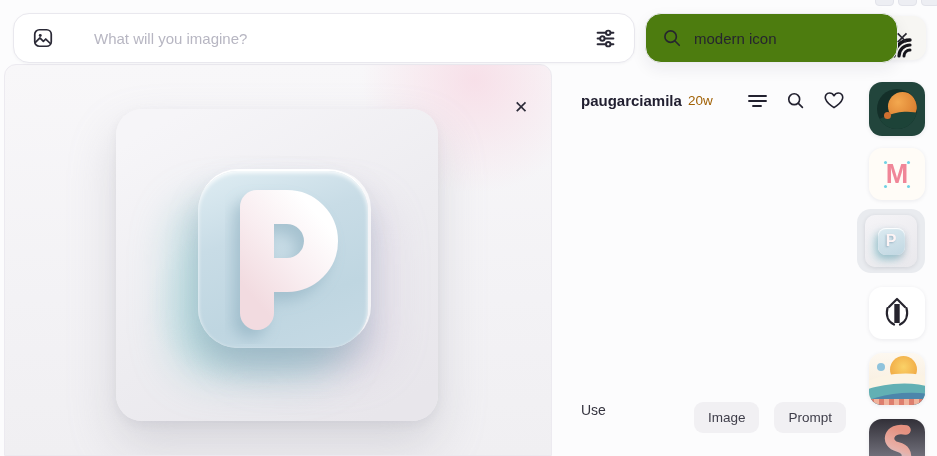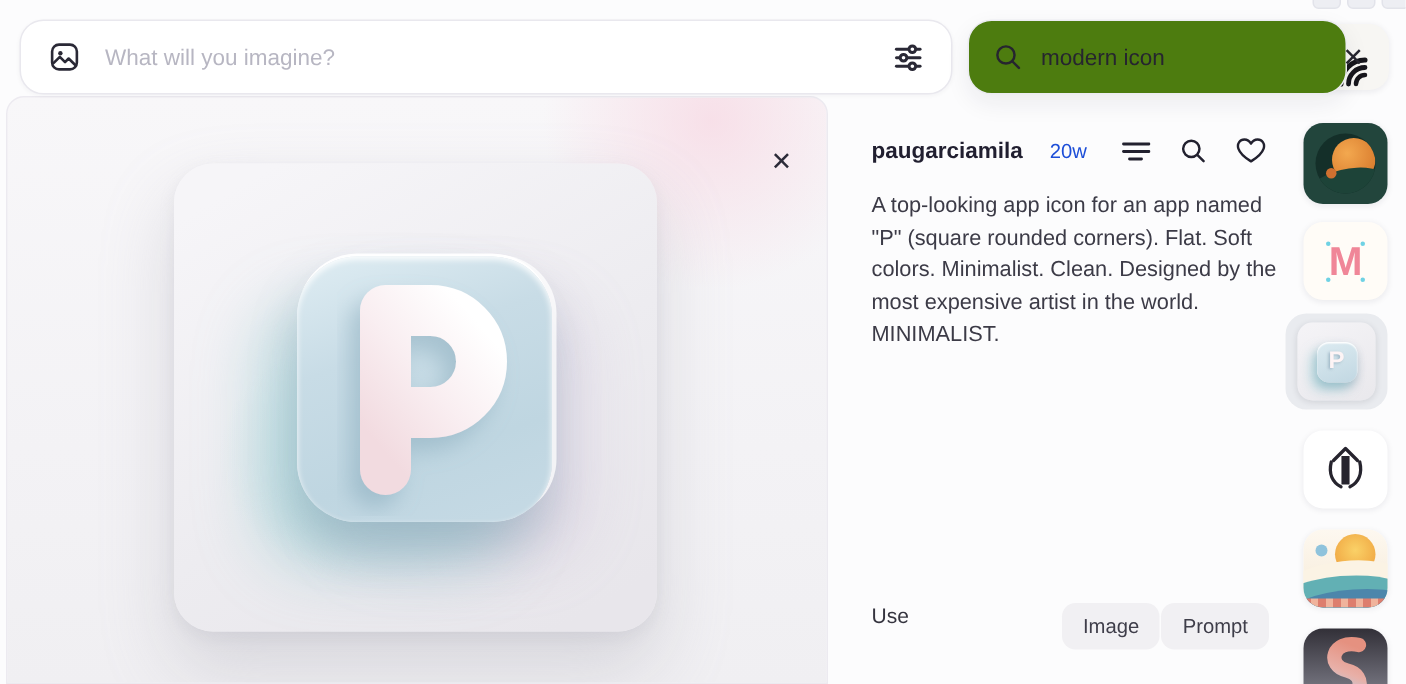--- a/index.html
+++ b/index.html
@@ -2,21 +2,21 @@
 <html><head>
 <meta charset="utf-8">
 <style>
   html,body{margin:0;padding:0;width:937px;height:456px;overflow:hidden;
     background:#fcfcfd;font-family:"Liberation Sans",sans-serif;position:relative;}
   *{box-sizing:border-box;}
 
   
   .prompt-bar{position:absolute;left:13px;top:13px;width:622px;height:50px;
     background:#fff;border:1px solid #e9e8ee;border-radius:16px;display:flex;
-    align-items:center;padding:0 18px;box-shadow:0 1px 3px rgba(30,30,50,.04);z-index:3;}
+    align-items:center;padding:0 18px;box-shadow:0 1px 3px rgba(30,30,50,.04);z-index:3;gap:24px;}
   .prompt-bar .photo-ic{flex:0 0 auto;margin-right:14px;display:flex;}
   .prompt-input{flex:1;border:none;outline:none;font-size:15px;color:#2a2936;
     font-family:"Liberation Sans",sans-serif;background:transparent;}
   .prompt-input::placeholder{color:#b7b6c2;}
   .sliders-ic{flex:0 0 auto;margin-left:10px;display:flex;cursor:pointer;}
 
   
   .search-box{position:absolute;left:645px;top:13px;width:253px;height:50px;
     background:#4d7c0f;border:1px solid #ececf1;border-radius:16px;display:flex;
     align-items:center;padding:0 16px;box-shadow:0 6px 16px rgba(30,30,50,.07);z-index:3;}
@@ -52,28 +52,28 @@
       inset 0 2px 4px rgba(255,255,255,.9),
       0 18px 30px rgba(125,145,165,.35),
       -26px 30px 42px rgba(120,195,200,.40),
       22px 26px 40px rgba(185,165,205,.22);}
   .icon-square svg{position:absolute;left:5px;top:3px;}
 
   
   .detail{position:absolute;left:570px;top:64px;width:290px;height:392px;}
   .detail-head{position:absolute;left:11px;top:27px;right:16px;display:flex;align-items:center;}
   .username{font-size:15px;font-weight:700;color:#211f30;cursor:pointer;}
-  .timeago{font-size:13.5px;color:#1d4ed8;margin-left:18px;}
+  .timeago{font-size:13.5px;color:#a16207;margin-left:6px;}
   .head-icons{margin-left:auto;display:flex;align-items:center;gap:19px;}
   .head-icons .ic{display:flex;cursor:pointer;}
   .prompt-text{position:absolute;left:11px;top:63px;width:276px;font-size:14.5px;
     line-height:21.5px;color:#3c3b47;}
   .detail-foot{position:absolute;left:11px;top:338px;right:14px;display:flex;align-items:flex-start;}
   .use-label{font-size:14px;color:#35343f;}
-  .foot-btns{margin-left:auto;display:flex;gap:1px;}
+  .foot-btns{margin-left:auto;display:flex;gap:15px;}
   .pill-btn{border:none;background:#f1f0f3;color:#3f3e4a;font-size:13.5px;
     font-family:"Liberation Sans",sans-serif;border-radius:9px;padding:8px 14px;cursor:pointer;}
 
   
   .thumb{position:absolute;border-radius:13px;box-shadow:0 1px 4px rgba(30,30,50,.08);
     cursor:pointer;overflow:hidden;}
   .t-hat{left:872px;top:16px;width:54px;height:44px;background:#f7f6f3;z-index:1;}
   .t-planet{left:869px;top:82px;width:56px;height:54px;background:#22453c;}
   .t-planet .orb{position:absolute;left:8px;top:7px;width:40px;height:40px;border-radius:50%;
     background:#142f29;overflow:hidden;}
@@ -196,21 +196,20 @@
           <line x1="14.3" y1="14.3" x2="19" y2="19"></line>
         </svg>
       </span>
       <span class="ic">
         <svg width="20" height="19" viewBox="0 0 24 22" fill="none" stroke="#22212f" stroke-width="1.9" stroke-linejoin="round">
           <path d="M12 19.5S3.6 14.4 1.9 9.3C.6 5.3 3.2 2 6.7 2c2.2 0 4.2 1.3 5.3 3.3C13.1 3.3 15.1 2 17.3 2c3.5 0 6.1 3.3 4.8 7.3-1.7 5.1-10.1 10.2-10.1 10.2z"></path>
         </svg>
       </span>
     </span>
   </div>
-  <div class="prompt-text">A top-looking app icon for an app named "P" (square rounded corners). Flat. Soft colors. Minimalist. Clean. Designed by the most expensive artist in the world. MINIMALIST.</div>
   <div class="detail-foot">
     <span class="use-label">Use</span>
     <span class="foot-btns">
       <button class="pill-btn">Image</button>
       <button class="pill-btn">Prompt</button>
     </span>
   </div>
 </div>
 
 <div class="thumb t-hat">

